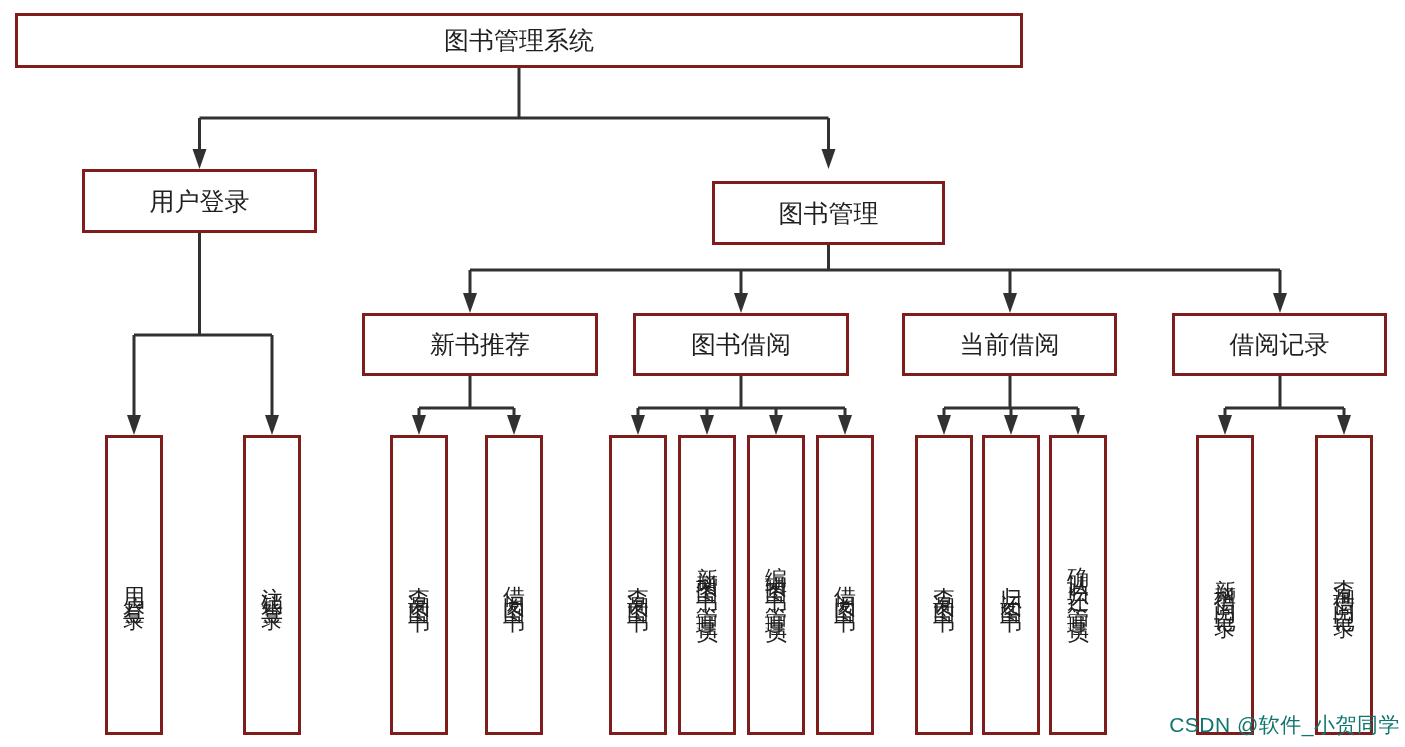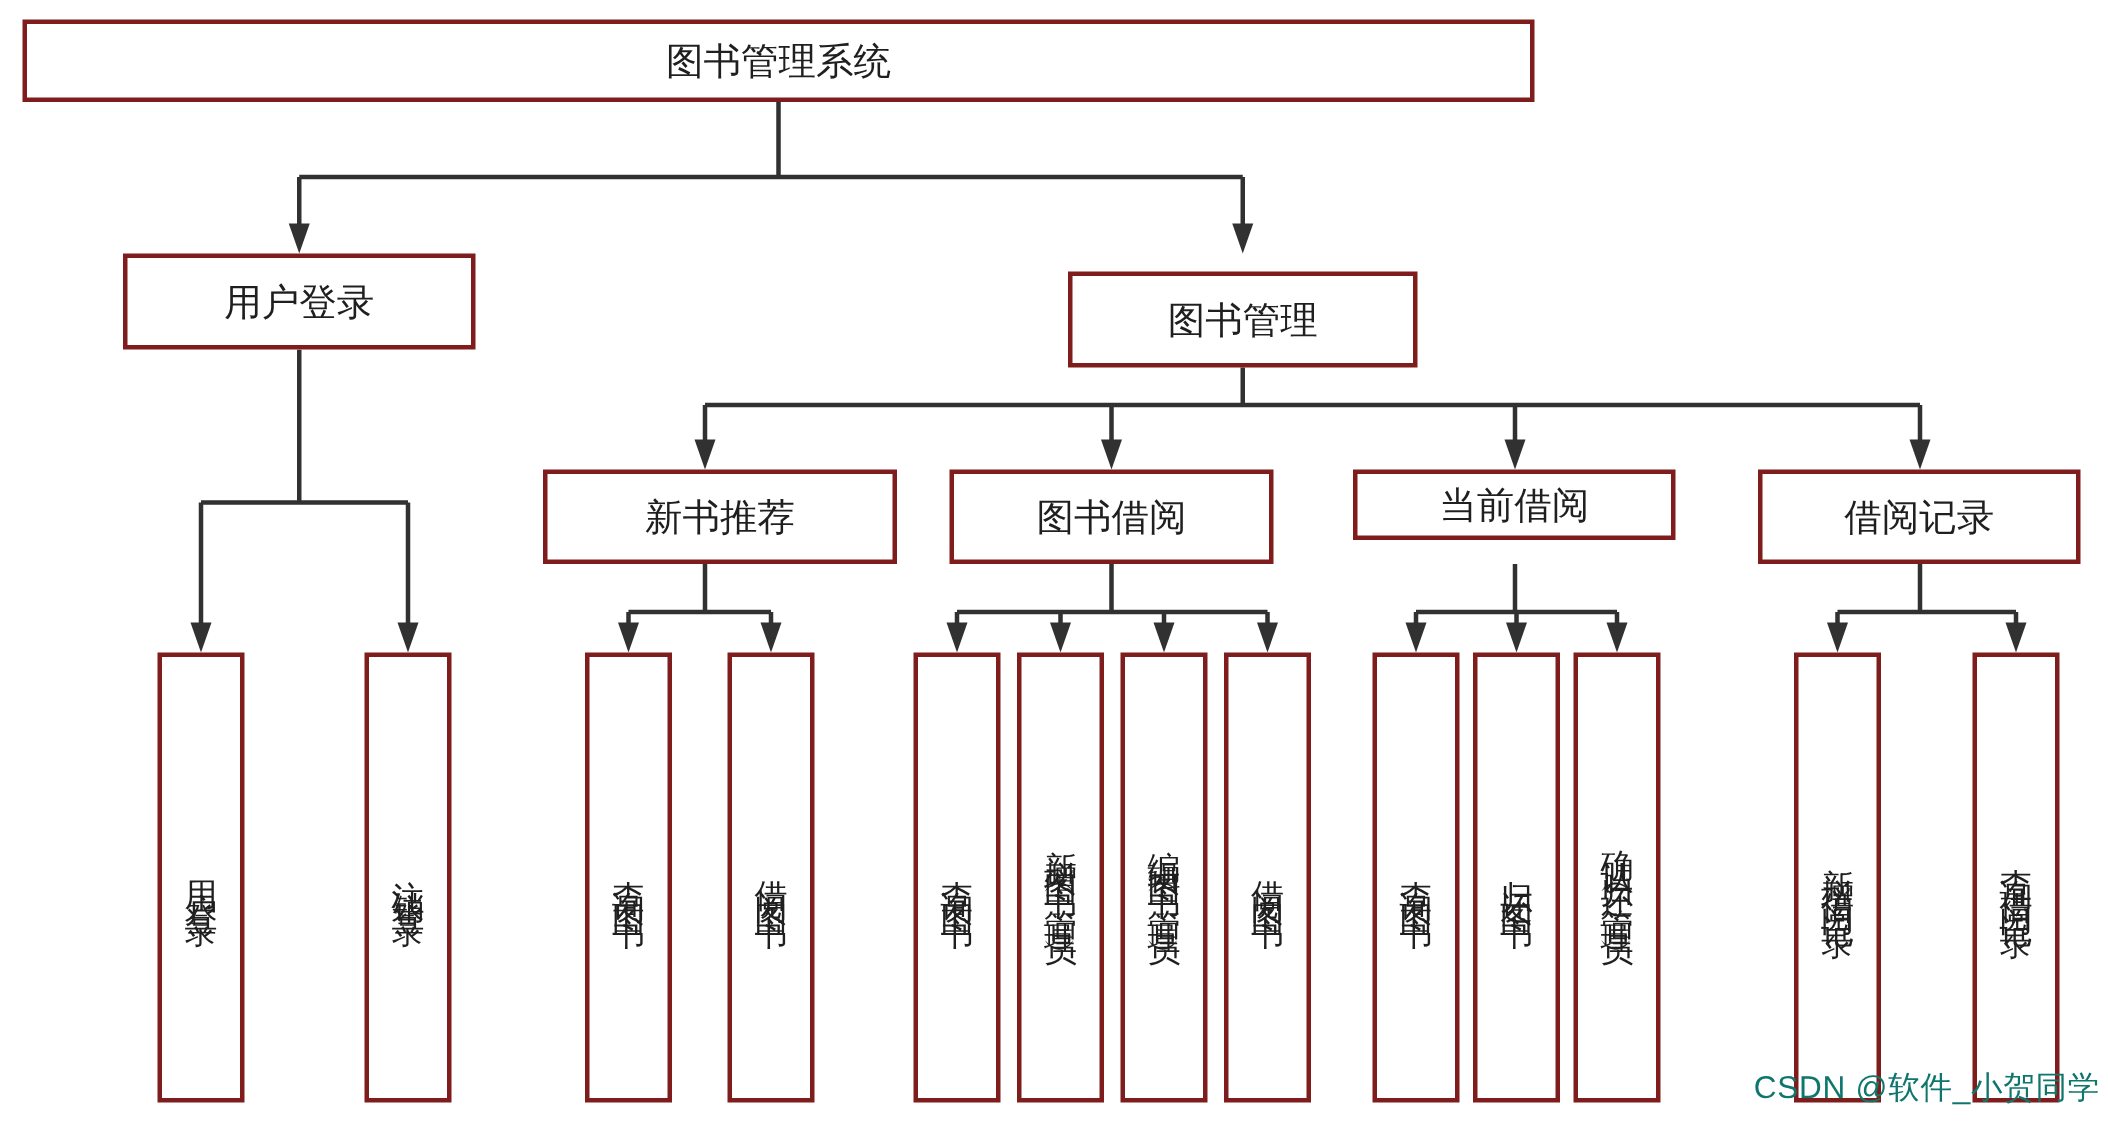--- a/index.html
+++ b/index.html
@@ -59,21 +59,21 @@
     </g>
   </svg>
 
   <div class="node h" style="left:15px;top:13px;width:1008px;height:55px">图书管理系统</div>
 
   <div class="node h" style="left:82px;top:169px;width:235px;height:64px">用户登录</div>
   <div class="node h" style="left:712px;top:181px;width:233px;height:64px">图书管理</div>
 
   <div class="node h" style="left:362px;top:313px;width:236px;height:63px">新书推荐</div>
   <div class="node h" style="left:633px;top:313px;width:216px;height:63px">图书借阅</div>
-  <div class="node h" style="left:902px;top:313px;width:215px;height:47px">当前借阅</div>
+  <div class="node h" style="left:902px;top:313px;width:215px;height:63px">当前借阅</div>
   <div class="node h" style="left:1172px;top:313px;width:215px;height:63px">借阅记录</div>
 
   <div class="node leaf" style="left:105px">用户登录</div>
   <div class="node leaf" style="left:243px">注销登录</div>
 
   <div class="node leaf" style="left:390px">查询图书</div>
   <div class="node leaf" style="left:485px">借阅图书</div>
 
   <div class="node leaf" style="left:609px">查询图书</div>
   <div class="node leaf" style="left:678px">新增图书（管理员）</div>

